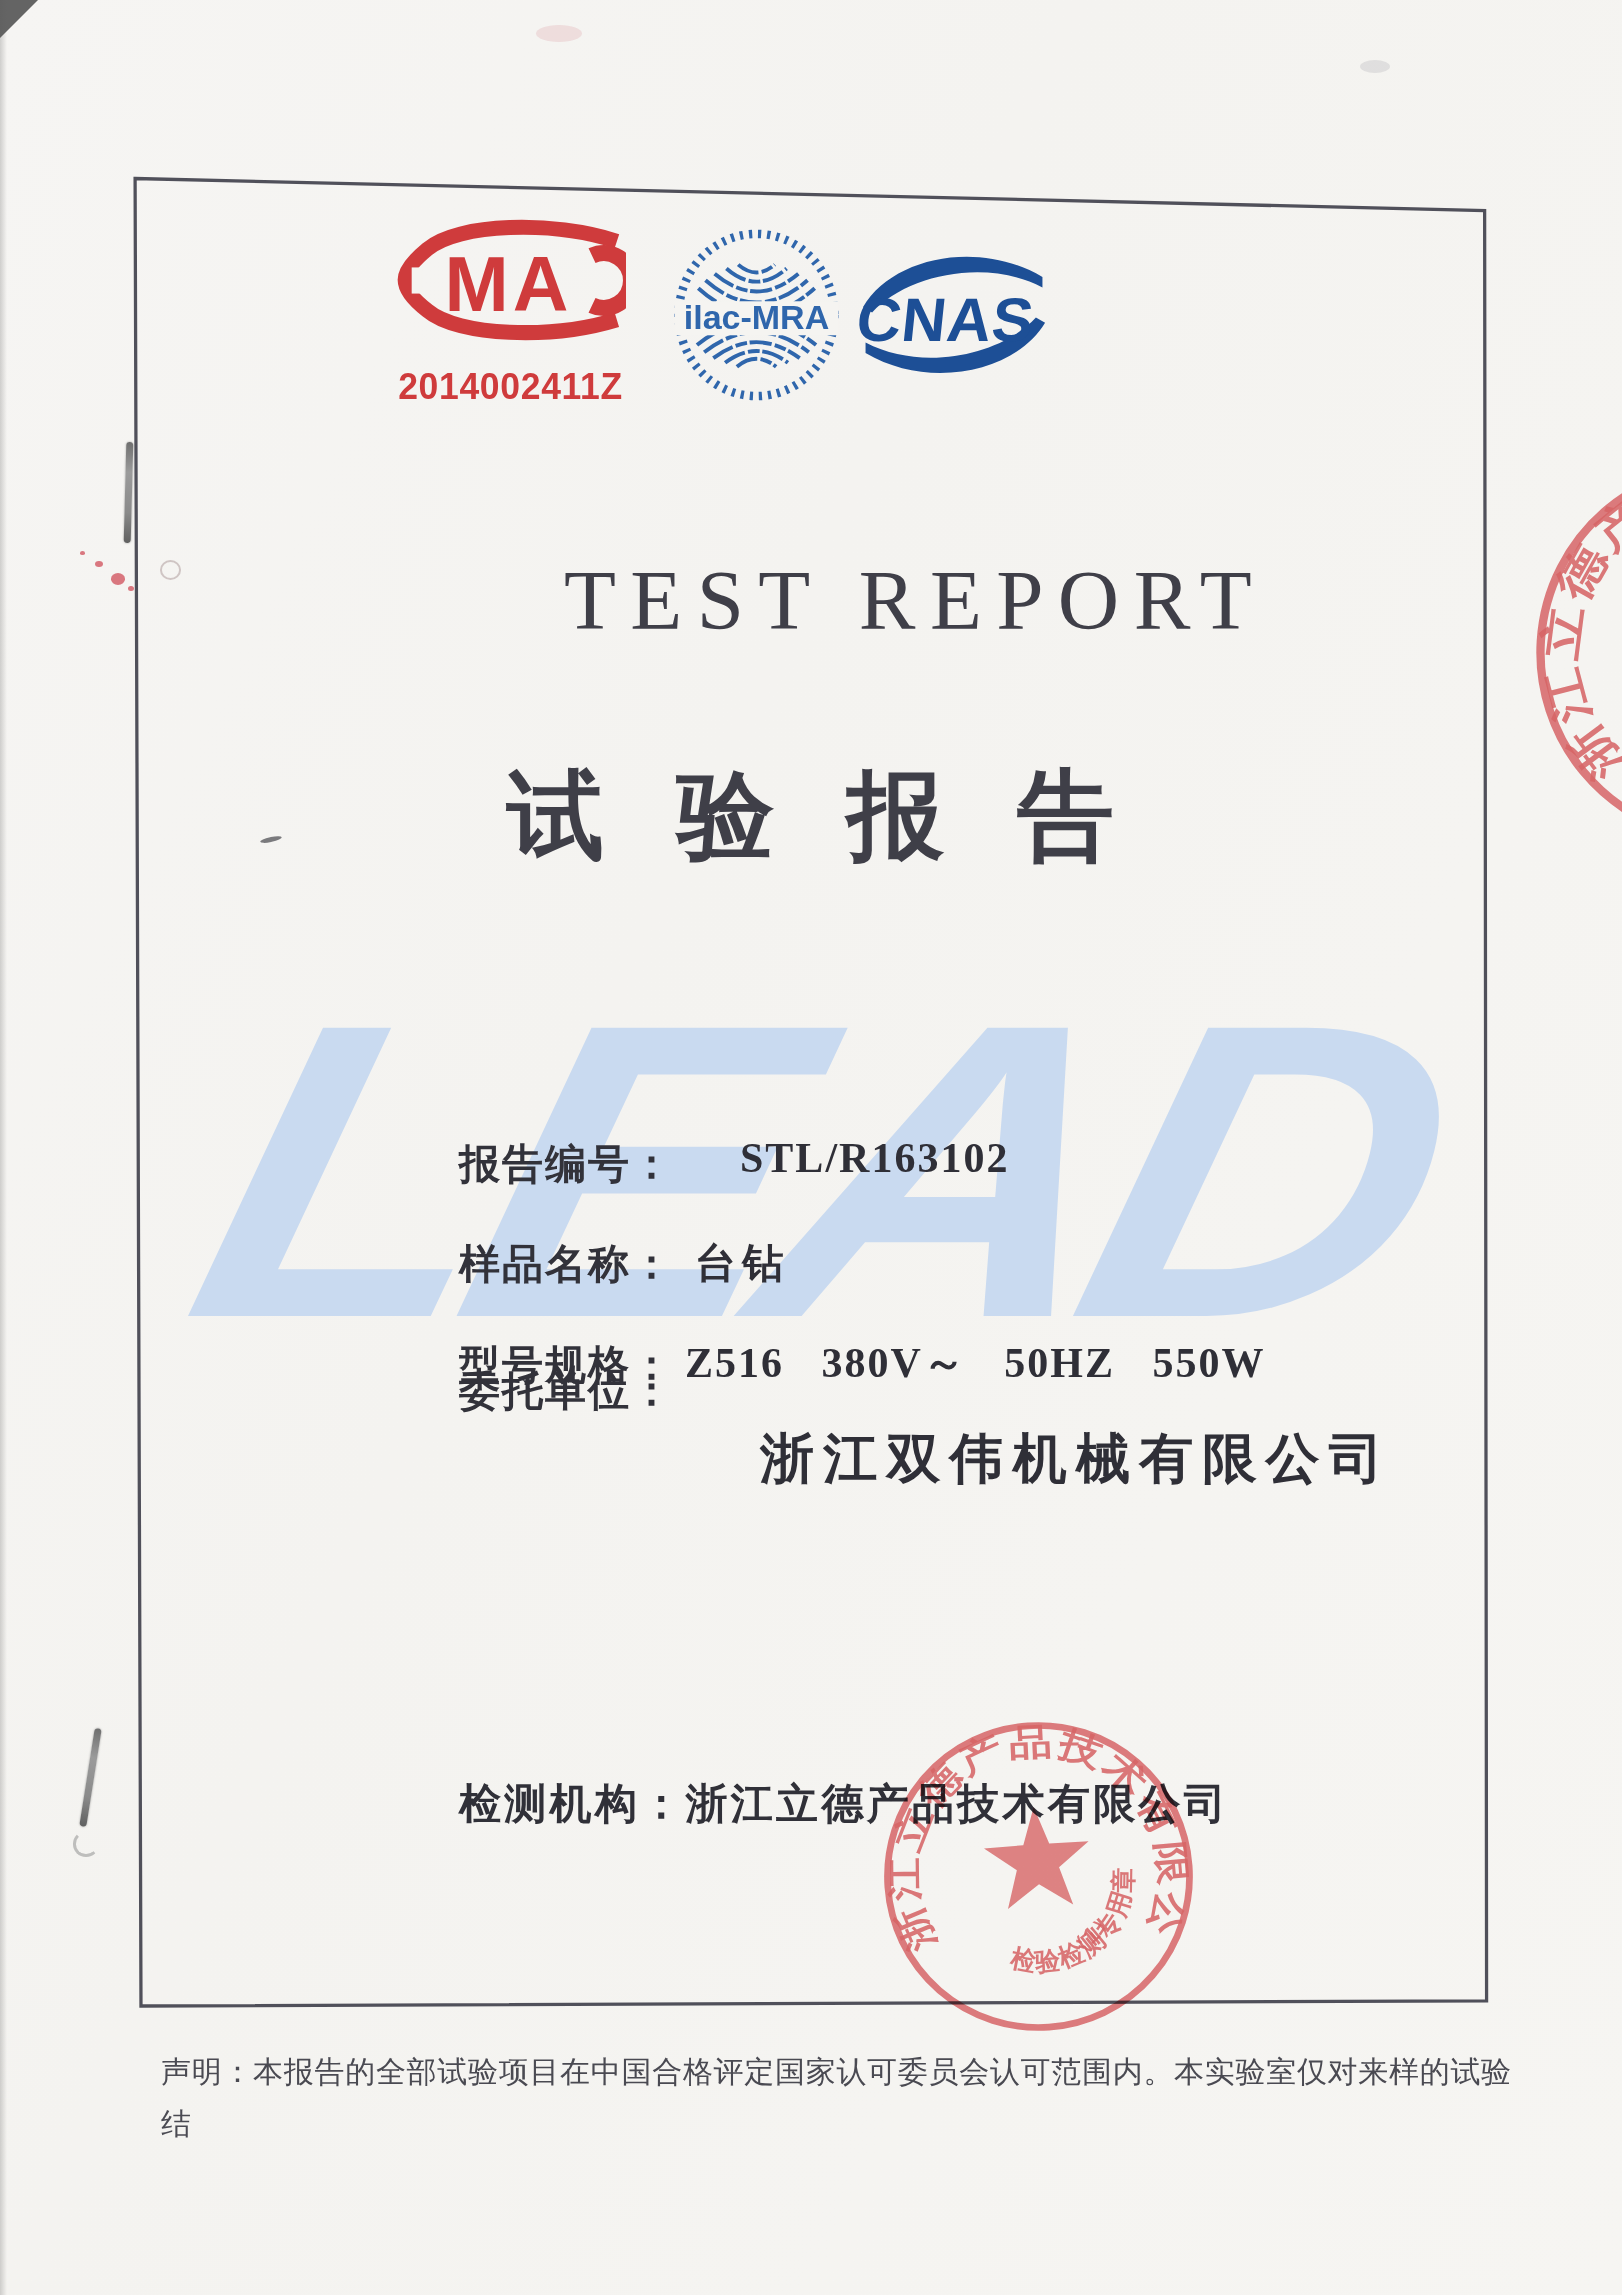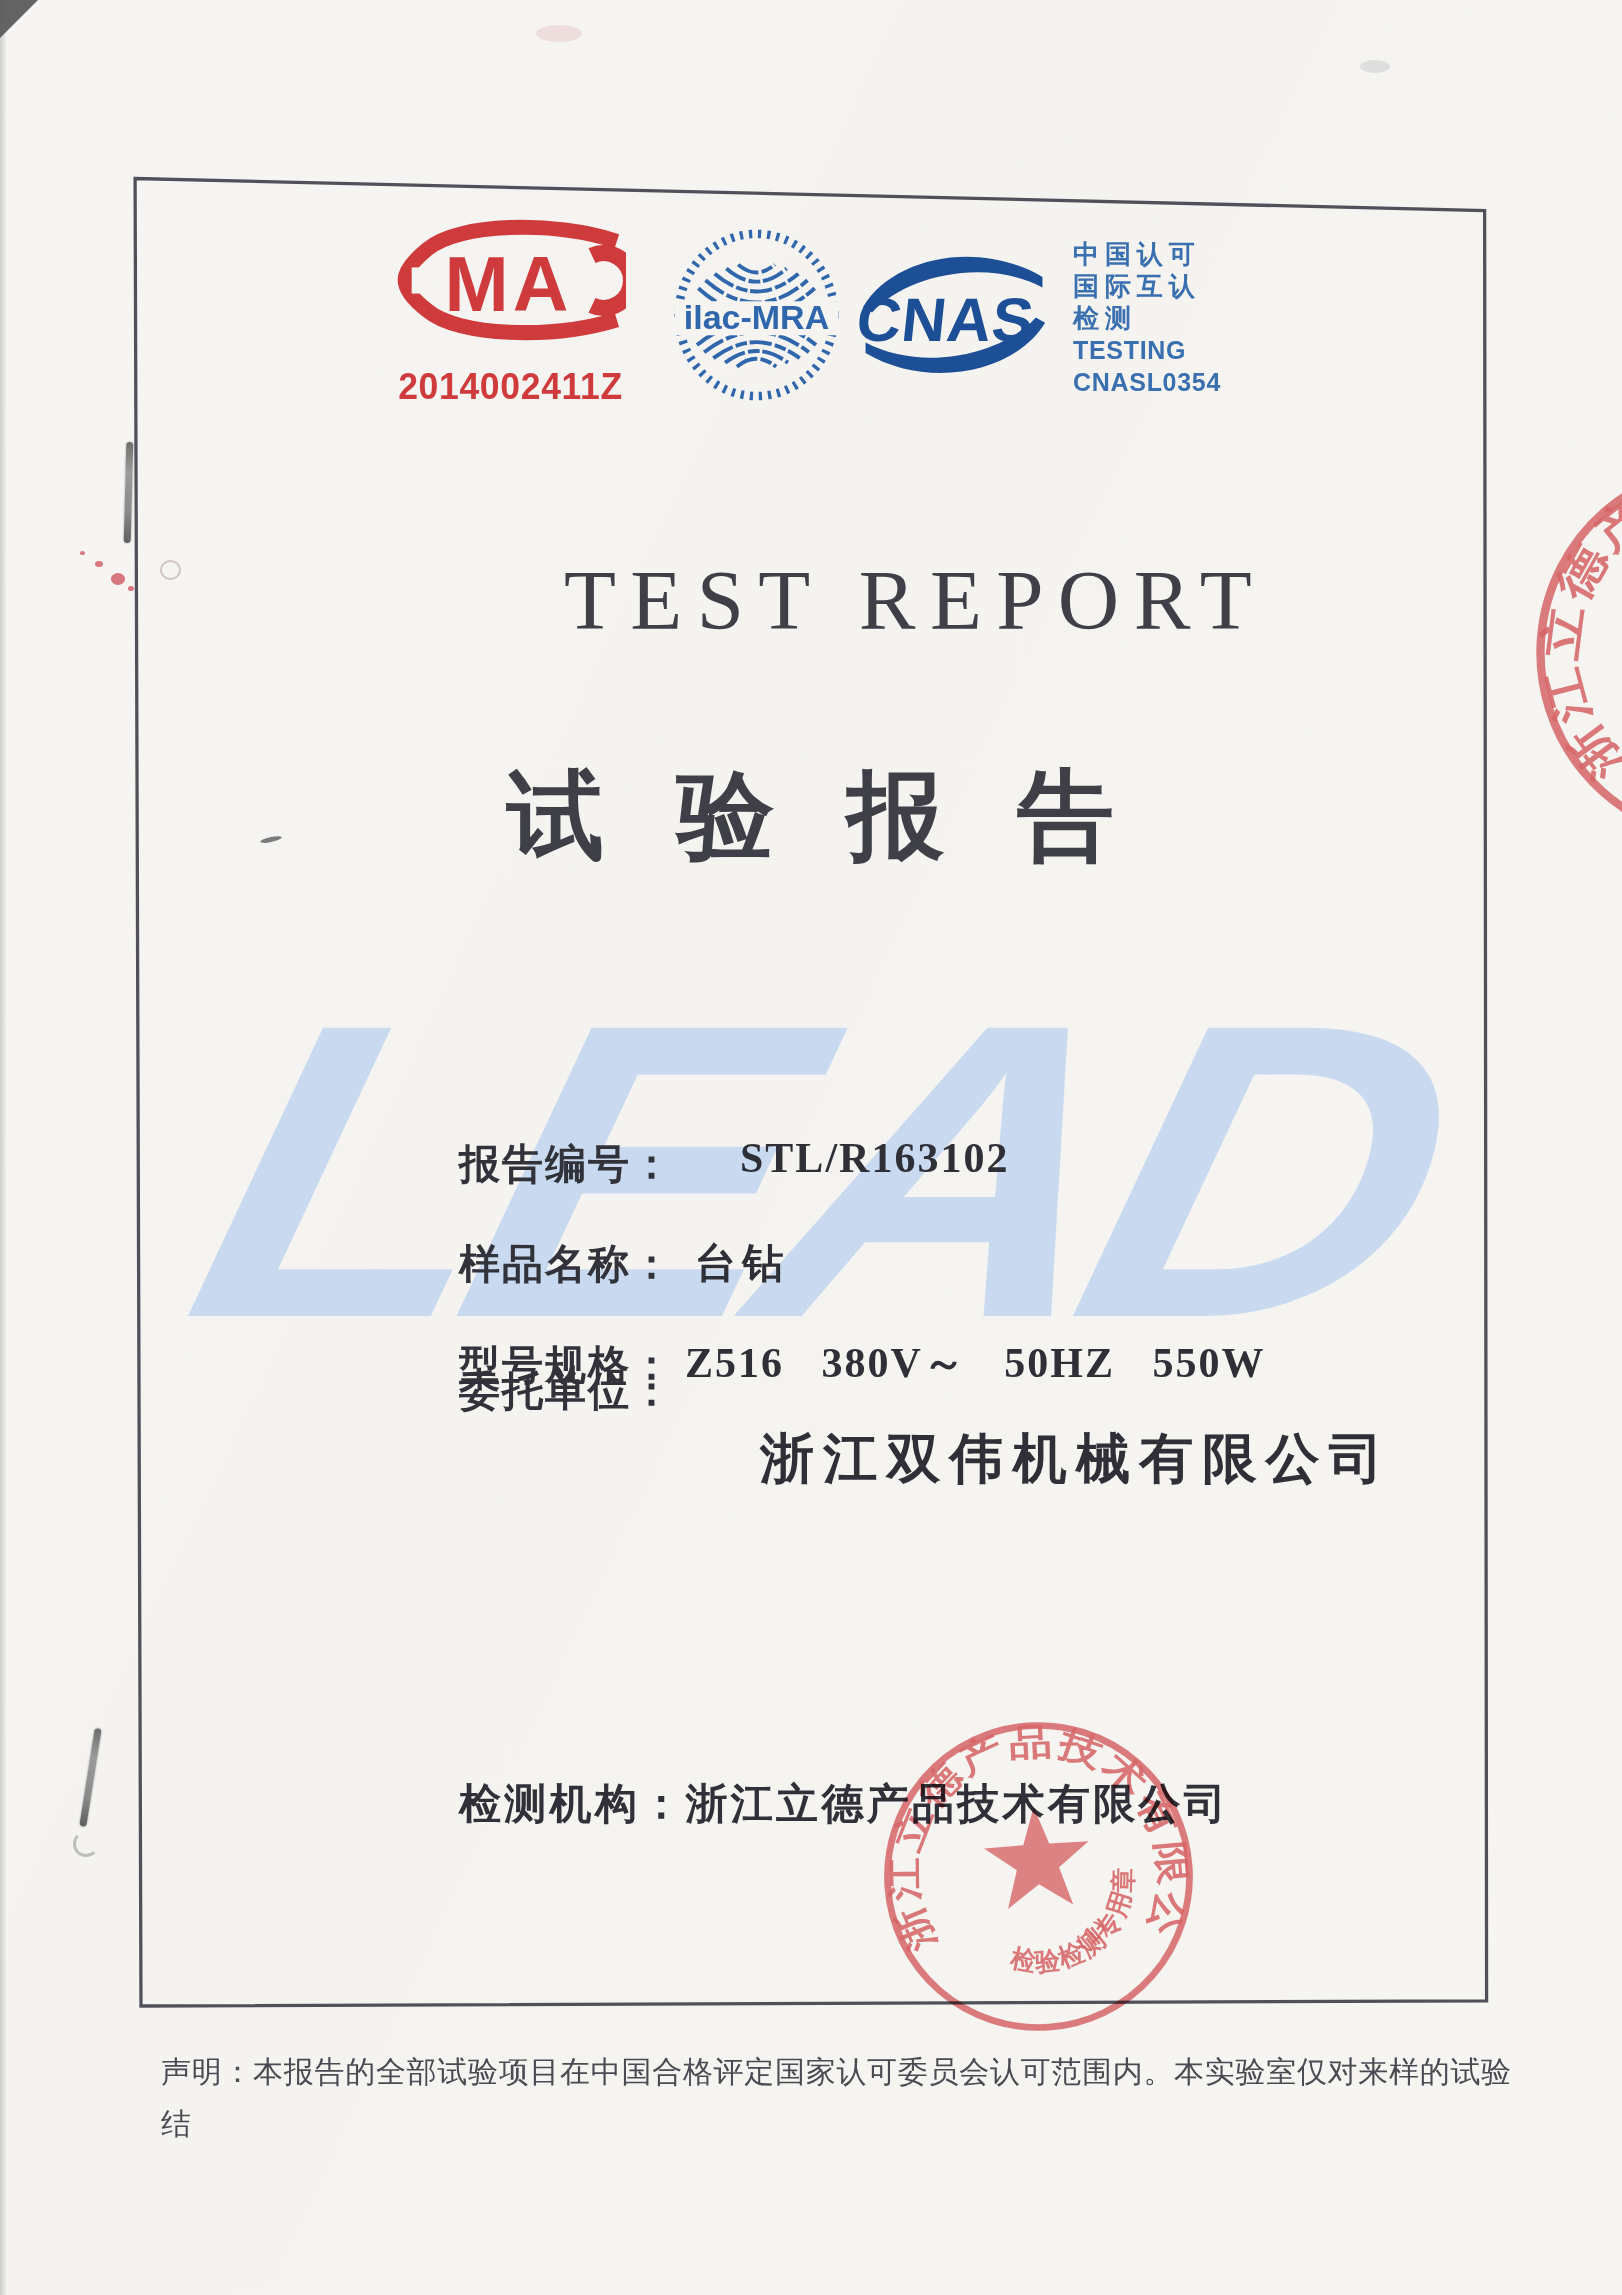--- a/index.html
+++ b/index.html
@@ -115,27 +115,20 @@
     <rect x="4" y="112" width="250" height="52" fill="#f5f4f1"></rect>
     <text x="129" y="154" text-anchor="middle" font-size="52" font-weight="800" fill="#2f66ac">ilac-MRA</text>
   </svg>
 
   <svg class="abs z3" style="left:859px;top:239px;" width="190" height="152" viewBox="0 0 290 232">
     <path d="M 6 104 C 50 28 182 0 280 58 L 280 74 C 192 28 72 56 20 112 Z" fill="#1d4f96"></path>
     <path d="M 284 128 C 240 202 108 232 10 174 L 10 158 C 98 204 218 176 270 120 Z" fill="#1d4f96"></path>
     <text x="145" y="156" text-anchor="middle" font-size="94" font-weight="800" fill="#1d4f96" transform="skewX(-6)" letter-spacing="1">CNAS</text>
   </svg>
 
-  <div class="abs accred z3">
-    <div class="zh">中国认可</div>
-    <div class="zh">国际互认</div>
-    <div class="zh">检测</div>
-    <div class="en">TESTING</div>
-    <div class="en">CNASL0354</div>
-  </div>
 
   <div class="abs title-en z3">TEST REPORT</div>
   <div class="abs title-zh z3">试验报告</div>
 
   <div class="abs watermark">LEAD</div>
 
   <div class="abs flabel" style="left:459px;top:1137px;">报告编号：</div>
   <div class="abs fvalue v-serif" style="left:692px;top:1134px;margin-left:48px;">STL/R163102</div>
 
   <div class="abs flabel" style="left:459px;top:1237px;">样品名称：</div>

